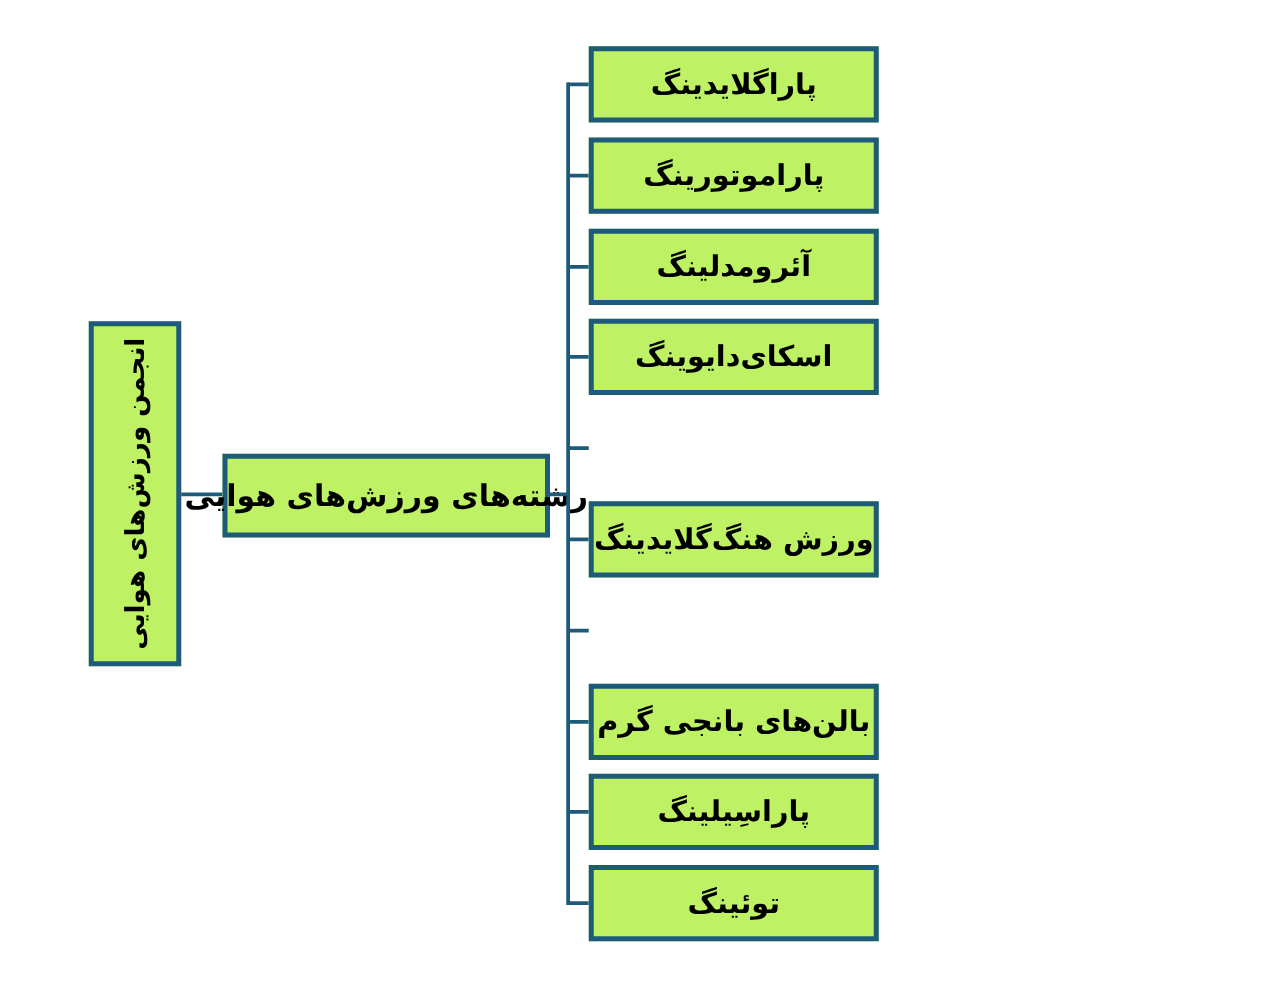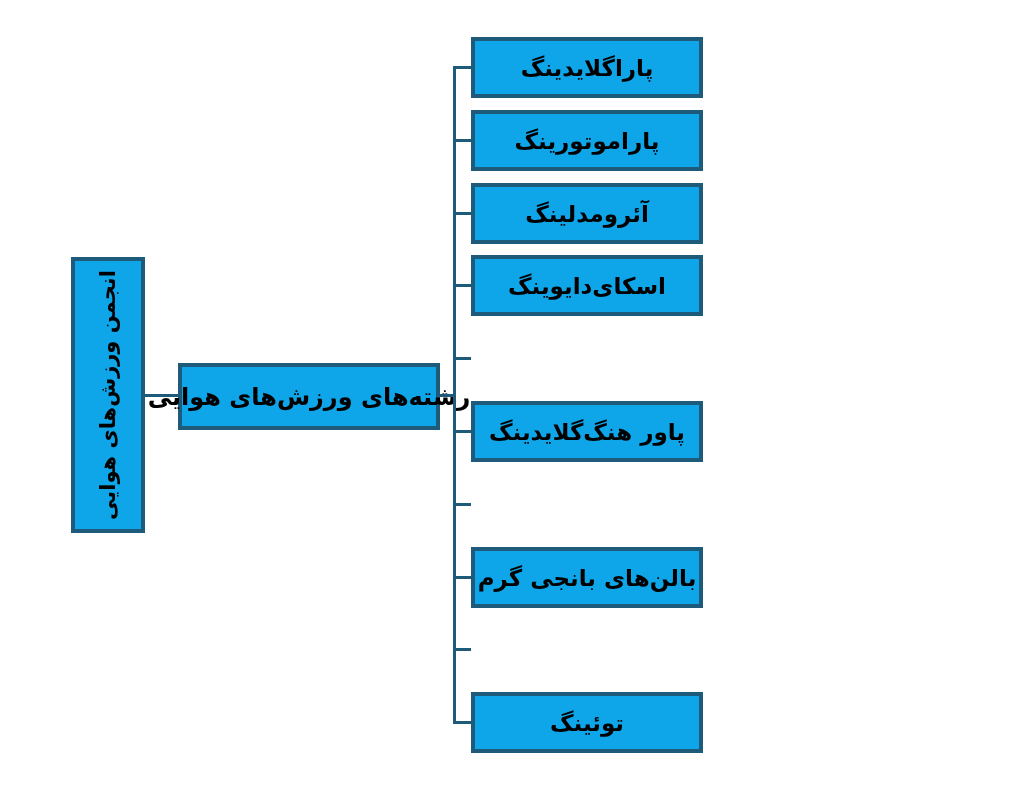--- a/index.html
+++ b/index.html
@@ -11,21 +11,21 @@
     position: relative;
     width: 1024px;
     height: 788px;
     background: #ffffff;
     overflow: hidden;
     font-family: "DejaVu Sans", sans-serif;
   }
   .node {
     position: absolute;
     box-sizing: border-box;
-    background: #0ea5e9;
+    background: #bef264;
     border: 4px solid #1E5B7B;
     display: flex;
     align-items: center;
     justify-content: center;
   }
   .node .label {
     direction: rtl;
     unicode-bidi: embed;
     font-weight: bold;
     color: #000000;
@@ -94,22 +94,25 @@
   <div class="node child-node" style="top:110px">
     <span class="label" dir="rtl">پاراموتورینگ</span>
   </div>
   <div class="node child-node" style="top:255px">
     <span class="label" dir="rtl">اسکای‌دایوینگ</span>
   </div>
   <div class="node child-node" style="top:183px">
     <span class="label" dir="rtl">آئرومدلینگ</span>
   </div>
   <div class="node child-node" style="top:401px">
-    <span class="label" dir="rtl">پاور هنگ‌گلایدینگ</span>
+    <span class="label" dir="rtl">ورزش هنگ‌گلایدینگ</span>
   </div>
   <div class="node child-node" style="top:547px">
     <span class="label" dir="rtl">بالن‌های بانجی گرم</span>
+  </div>
+  <div class="node child-node" style="top:619px">
+    <span class="label" dir="rtl">پاراسِیلینگ</span>
   </div>
   <div class="node child-node" style="top:692px">
     <span class="label" dir="rtl">توئینگ</span>
   </div>
 
 </div>
 
 </body></html>

